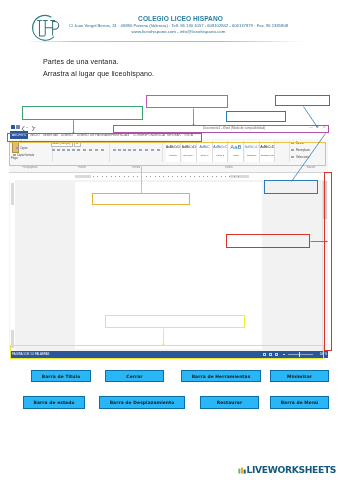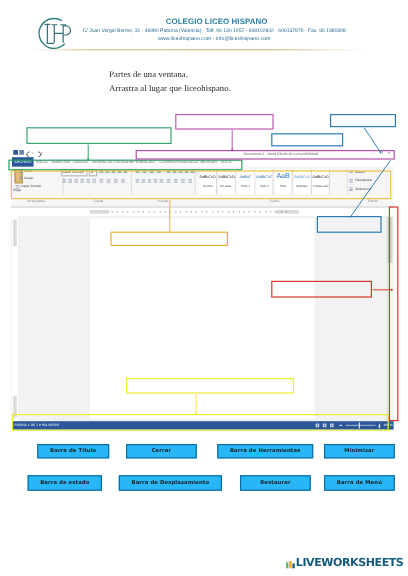--- a/index.html
+++ b/index.html
@@ -11,21 +11,21 @@
   .hdr-name{position:absolute;left:60px;top:15px;width:241px;text-align:center;
     font-size:6.6px;font-weight:bold;letter-spacing:.05px;color:#2a7fa3;line-height:7px;}
   .hdr-addr{position:absolute;left:58px;top:24.2px;width:241px;text-align:center;
     font-size:4.2px;color:#2d6b8f;letter-spacing:0px;line-height:4px;}
   .hdr-web{position:absolute;left:58px;top:30.2px;width:241px;text-align:center;
     font-size:4.4px;color:#2d6b8f;line-height:4px;}
   .hdr-rule{position:absolute;left:25px;top:41px;width:280px;height:1px;
     background:linear-gradient(to right,rgba(214,188,140,0),#d9c08a 18%,#d3b578 70%,rgba(214,188,140,0));}
 
   
-  .instr{position:absolute;font-size:7.1px;color:#1a1a1a;font-family:Liberation Serif, serif;letter-spacing:.1px;margin-left:48px;}
+  .instr{position:absolute;font-size:7.1px;color:#1a1a1a;font-family:Liberation Sans, sans-serif;letter-spacing:.1px;}
   .instr1{left:43px;top:57.5px;}
   .instr2{left:43px;top:69.5px;}
 
   
   .word{position:absolute;left:9px;top:124px;width:319px;height:234px;background:#fff;
         font-family:"Liberation Sans",sans-serif;}
 
   
   .w-qat{position:absolute;left:0;top:0;width:319px;height:7px;background:#fff;}
   .w-qat-ico{position:absolute;top:1.3px;width:4.2px;height:4.2px;}

